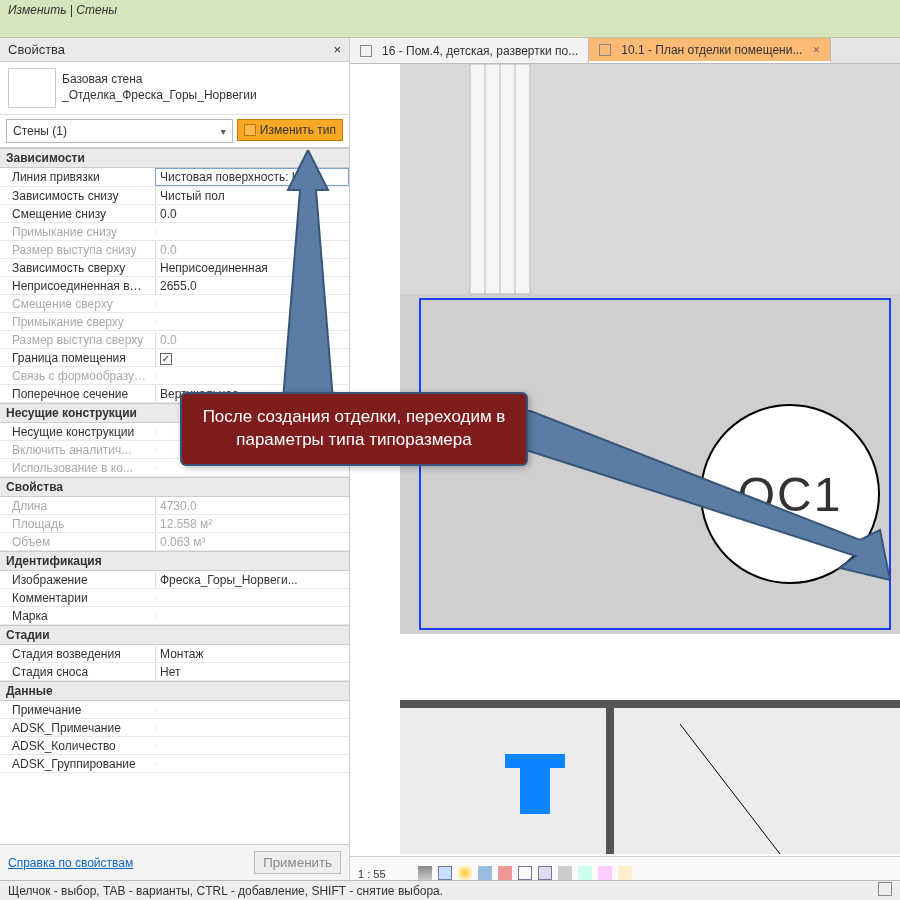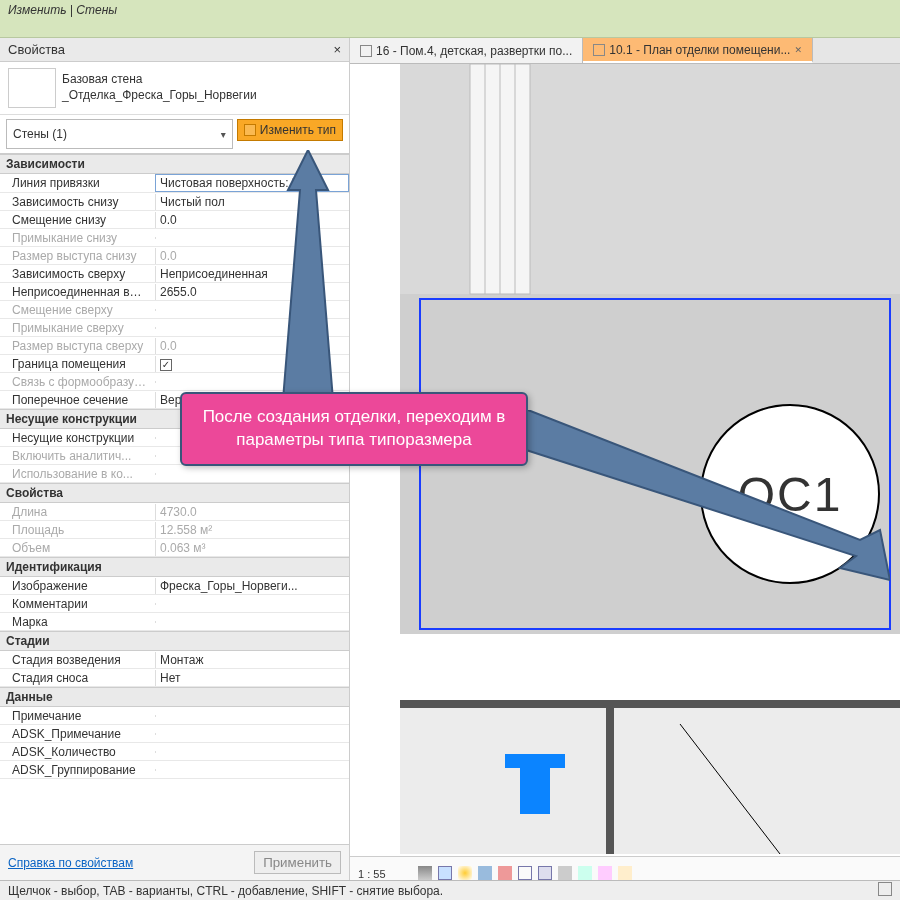--- a/index.html
+++ b/index.html
@@ -6,47 +6,47 @@
   body { width: 900px; height: 900px; background: #f0f0f0; font-size: 12px; color: #333; position: relative; overflow: hidden; }
   .titlebar { background: #d6e5bd; height: 38px; padding: 3px 8px; font-size: 12px; border-bottom: 1px solid #b8c8a0; font-style: italic; }
   .main { display: flex; height: 842px; }
   .panel { width: 350px; background: #fafafa; border-right: 1px solid #ccc; display: flex; flex-direction: column; }
   .panel-title { background: #eaeaea; padding: 4px 8px; font-size: 13px; border-bottom: 1px solid #ccc; display: flex; justify-content: space-between; align-items: center; }
   .panel-title .x { font-family: Arial; cursor: pointer; }
   .type-box { display: flex; align-items: center; padding: 6px 8px; gap: 6px; background: #fff; border-bottom: 1px solid #ddd; }
   .thumb { width: 48px; height: 40px; background: #fff; border: 1px solid #ccc; }
   .type-text { font-size: 12px; line-height: 1.3; }
   .selector-row { display: flex; padding: 4px 6px; gap: 4px; background: #fff; border-bottom: 1px solid #ccc; }
-  .selector { flex: 1; border: 1px solid #bbb; background: #fff; padding: 2px 6px; display: flex; justify-content: space-between; align-items: center; height: 30px; }
+  .selector { flex: 1; border: 1px solid #bbb; background: #fff; padding: 2px 6px; display: flex; justify-content: space-between; align-items: center; height: 24px; }
   .chev { font-size: 10px; color: #555; }
   .btn-edit { background: #f9a826; border: 1px solid #c47a00; padding: 2px 6px; display: flex; align-items: center; gap: 4px; height: 22px; cursor: pointer; }
   .btn-edit .ico { width: 12px; height: 12px; background: #fff3; border: 1px solid #c47a00; }
   .props { flex: 1; overflow-y: auto; background: #fff; font-size: 12px; }
   .group { background: #eaeaea; font-weight: bold; padding: 2px 6px; border-top: 1px solid #ccc; border-bottom: 1px solid #ccc; }
   .row { display: flex; border-bottom: 1px solid #e8e8e8; min-height: 18px; align-items: center; }
   .row .k { width: 155px; padding: 1px 6px 1px 12px; white-space: nowrap; overflow: hidden; text-overflow: ellipsis; }
   .row .v { flex: 1; padding: 1px 4px; border-left: 1px solid #ddd; white-space: nowrap; overflow: hidden; text-overflow: ellipsis; }
   .row.disabled { color: #aaa; }
   .row.active .v { border: 1px solid #7aa3d6; background: #fff; }
   .chk { width: 12px; height: 12px; border: 1px solid #666; display: inline-block; text-align: center; line-height: 10px; font-size: 10px; }
   .panel-footer { display: flex; justify-content: space-between; align-items: center; padding: 6px 8px; border-top: 1px solid #ccc; background: #f4f4f4; }
   .link { color: #0b64c4; text-decoration: underline; cursor: pointer; }
   .apply { background: #eee; border: 1px solid #bbb; padding: 3px 8px; color: #888; }
   .canvas-area { flex: 1; display: flex; flex-direction: column; background: #fff; position: relative; }
   .tabs { display: flex; background: #e6e6e6; height: 26px; border-bottom: 1px solid #bbb; }
-  .tab { padding: 4px 10px; border-right: 1px solid #bbb; background: #f2f2f2; display: flex; align-items: center; gap: 4px; max-width: 260px; white-space: nowrap; overflow: hidden; text-overflow: ellipsis; }
+  .tab { padding: 4px 10px; border-right: 1px solid #bbb; background: #f2f2f2; display: flex; align-items: center; gap: 10px; max-width: 260px; white-space: nowrap; overflow: hidden; text-overflow: ellipsis; }
   .tab.active { background: #fdba74; border-bottom: 2px solid #fff; }
   .tab .tico { width: 12px; height: 12px; border: 1px solid #888; }
   .tab .tx { font-size: 9px; color: #666; }
   .canvas { flex: 1; position: relative; background: #fff; overflow: hidden; }
   .drawing { position: absolute; inset: 0; }
   .viewbar { height: 24px; background: #fafafa; border-top: 1px solid #ccc; display: flex; align-items: flex-end; padding: 0 8px; gap: 6px; font-size: 11px; }
   .vb-ico { width: 14px; height: 14px; display: inline-block; }
   .status { height: 20px; background: #eee; border-top: 1px solid #bbb; padding: 2px 8px; font-size: 12px; display: flex; justify-content: space-between; align-items: center; }
-  .callout { position: absolute; left: 180px; top: 392px; width: 348px; background: #ec4899; color: #fff; border: 2px solid #39567a; border-radius: 6px; padding: 12px 16px; font-size: 17px; text-align: center; line-height: 1.35; z-index: 50; box-shadow: 2px 2px 6px rgba(0,0,0,0.25); }
+  .callout { position: absolute; left: 180px; top: 392px; width: 348px; background: #7f1d1d; color: #fff; border: 2px solid #39567a; border-radius: 6px; padding: 12px 16px; font-size: 17px; text-align: center; line-height: 1.35; z-index: 50; box-shadow: 2px 2px 6px rgba(0,0,0,0.25); }
   .arrow1 { position: absolute; left: 278px; top: 150px; z-index: 49; }
   .arrow2 { position: absolute; left: 520px; top: 410px; z-index: 49; }
   .room-tag { position: absolute; right: 20px; top: 340px; width: 180px; height: 180px; border: 2px solid #000; border-radius: 50%; background: #fff; display: flex; align-items: center; justify-content: center; font-size: 48px; letter-spacing: 2px; z-index: 5; }
   .filter-ico { width:14px; height:14px; display:inline-block; border:1px solid #888; }
 </style>
 </head>
 <body>
 
 <div class="titlebar">Изменить | Стены</div>
 

